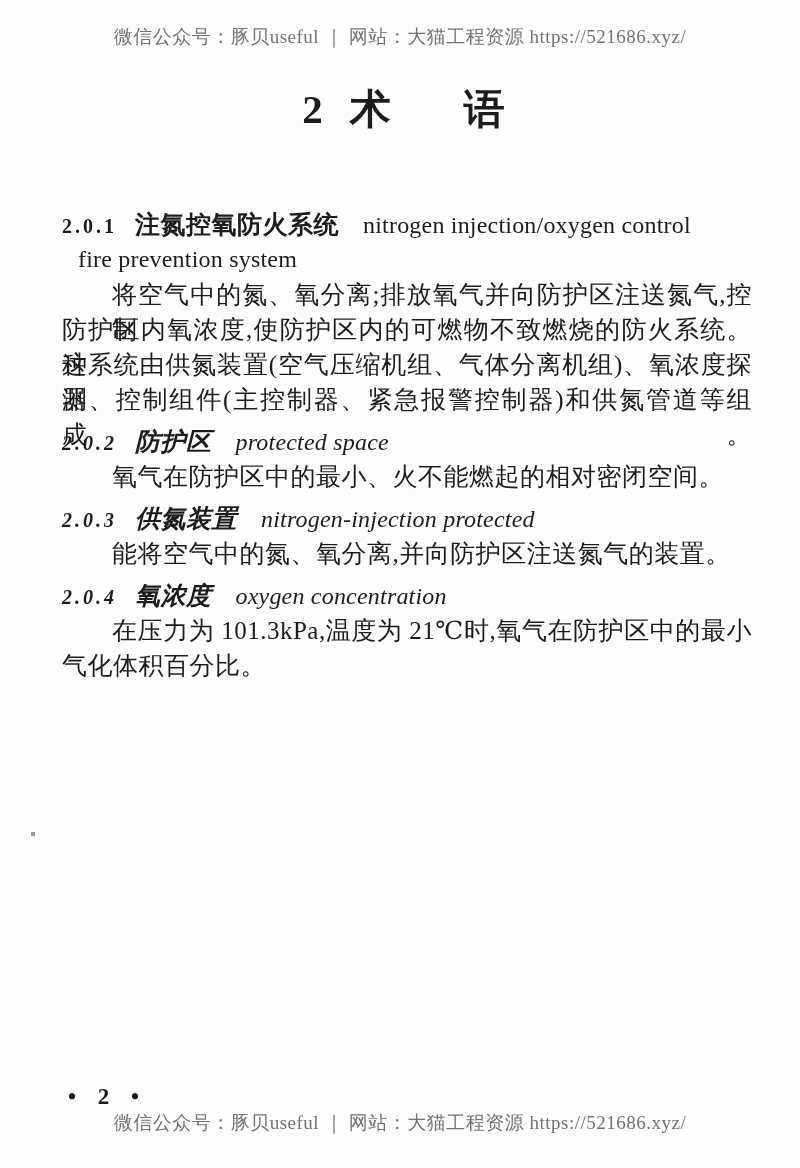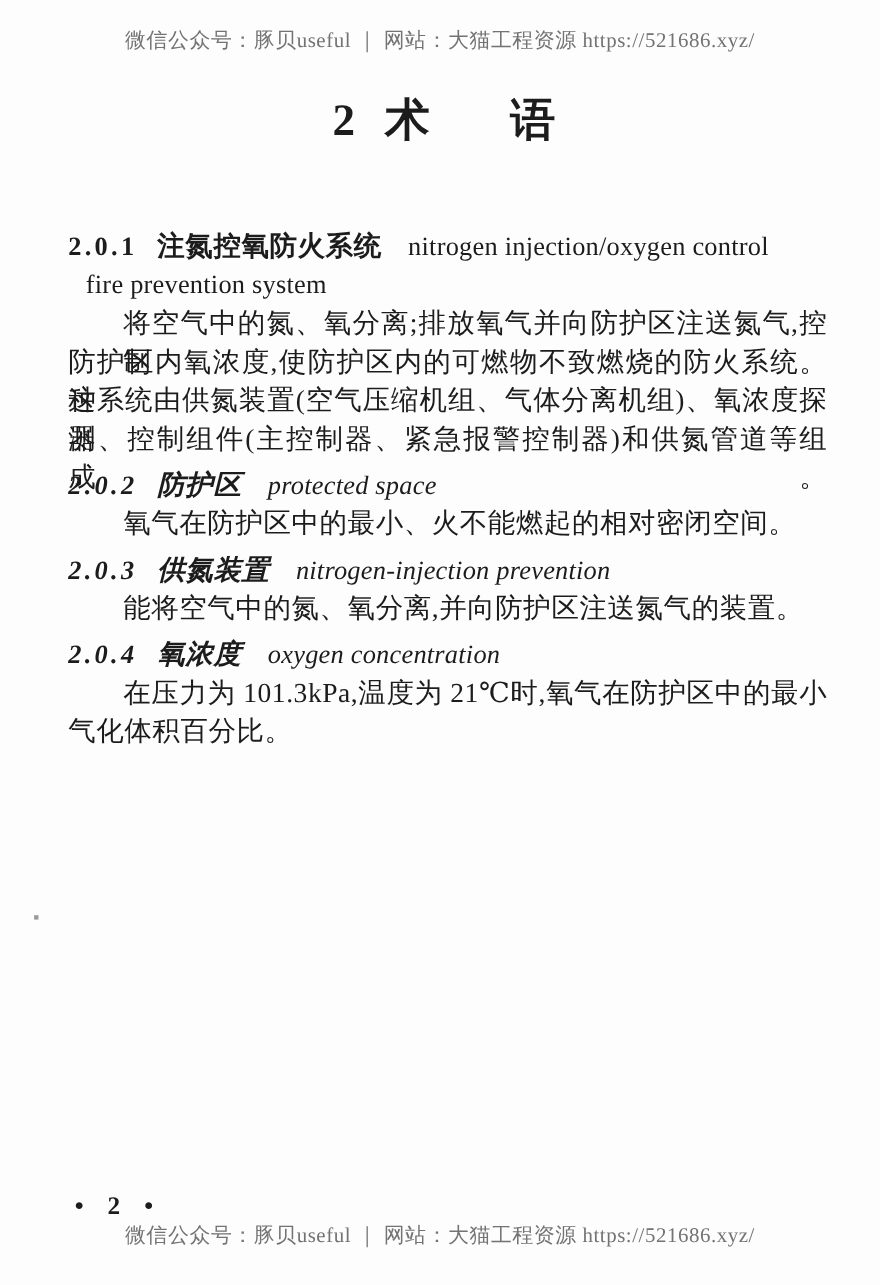--- a/index.html
+++ b/index.html
@@ -67,21 +67,21 @@
     white-space: normal;
     text-align: justify;
     text-align-last: justify;
   }
   .line.indent { padding-left: 50px; }
   .heading { font-weight: 700; }
   .heading .num {
     font-weight: 700;
     letter-spacing: 3px;
     margin-right: 18px;
-    font-size: 24px;
+    font-size: 20px;
     text-align: center;
   }
   .heading .term {
     font-weight: 700;
     margin-right: 24px;
   }
   .heading .eng {
     font-weight: 400;
     font-size: 24px;
     letter-spacing: 0.2px;
@@ -135,21 +135,21 @@
     <div class="line just">防护区内氧浓度,使防护区内的可燃物不致燃烧的防火系统。这</div>
     <div class="line just">种系统由供氮装置(空气压缩机组、气体分离机组)、氧浓度探测</div>
     <div class="line just">器、控制组件(主控制器、紧急报警控制器)和供氮管道等组成。</div>
 
     <div class="line heading mt">
       <span class="num">2.0.2</span><span class="term">防护区</span><span class="eng">protected space</span>
     </div>
     <div class="line indent">氧气在防护区中的最小、火不能燃起的相对密闭空间。</div>
 
     <div class="line heading mt">
-      <span class="num">2.0.3</span><span class="term">供氮装置</span><span class="eng">nitrogen-injection prevention</span>
+      <span class="num">2.0.3</span><span class="term">供氮装置</span><span class="eng">nitrogen-injection protected</span>
     </div>
     <div class="line indent">能将空气中的氮、氧分离,并向防护区注送氮气的装置。</div>
 
     <div class="line heading mt">
       <span class="num">2.0.4</span><span class="term">氧浓度</span><span class="eng">oxygen concentration</span>
     </div>
     <div class="line just indent">在压力为 101.3kPa,温度为 21℃时,氧气在防护区中的最小</div>
     <div class="line">气化体积百分比。</div>
 
   </div>

